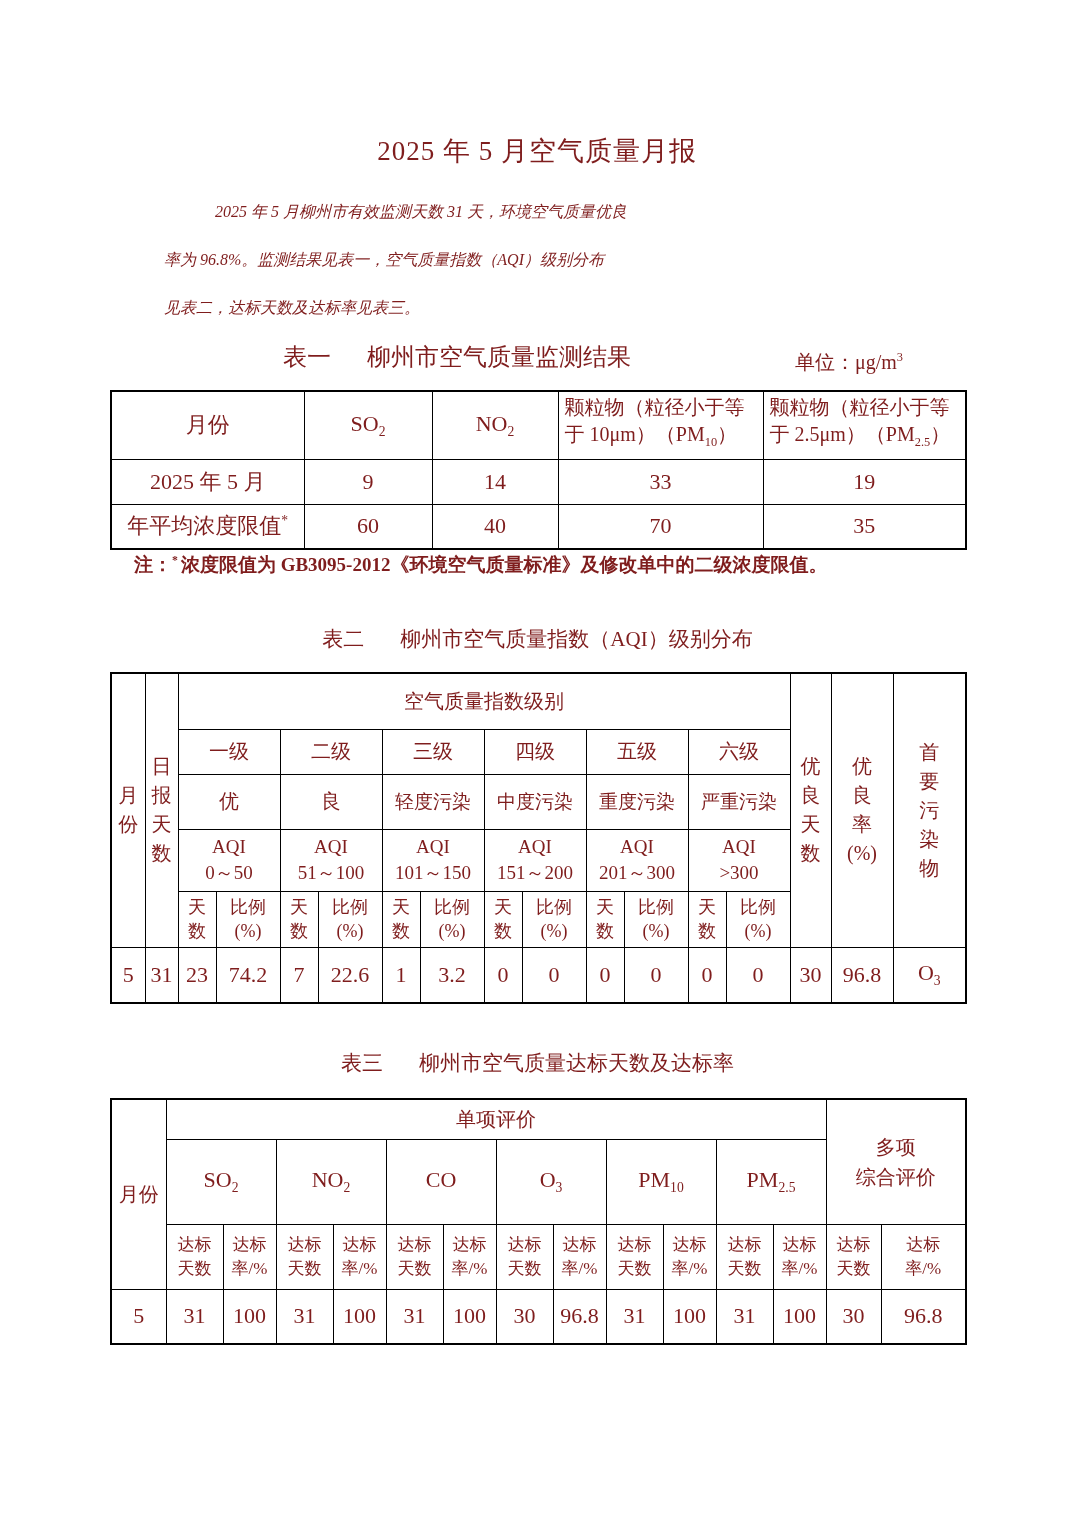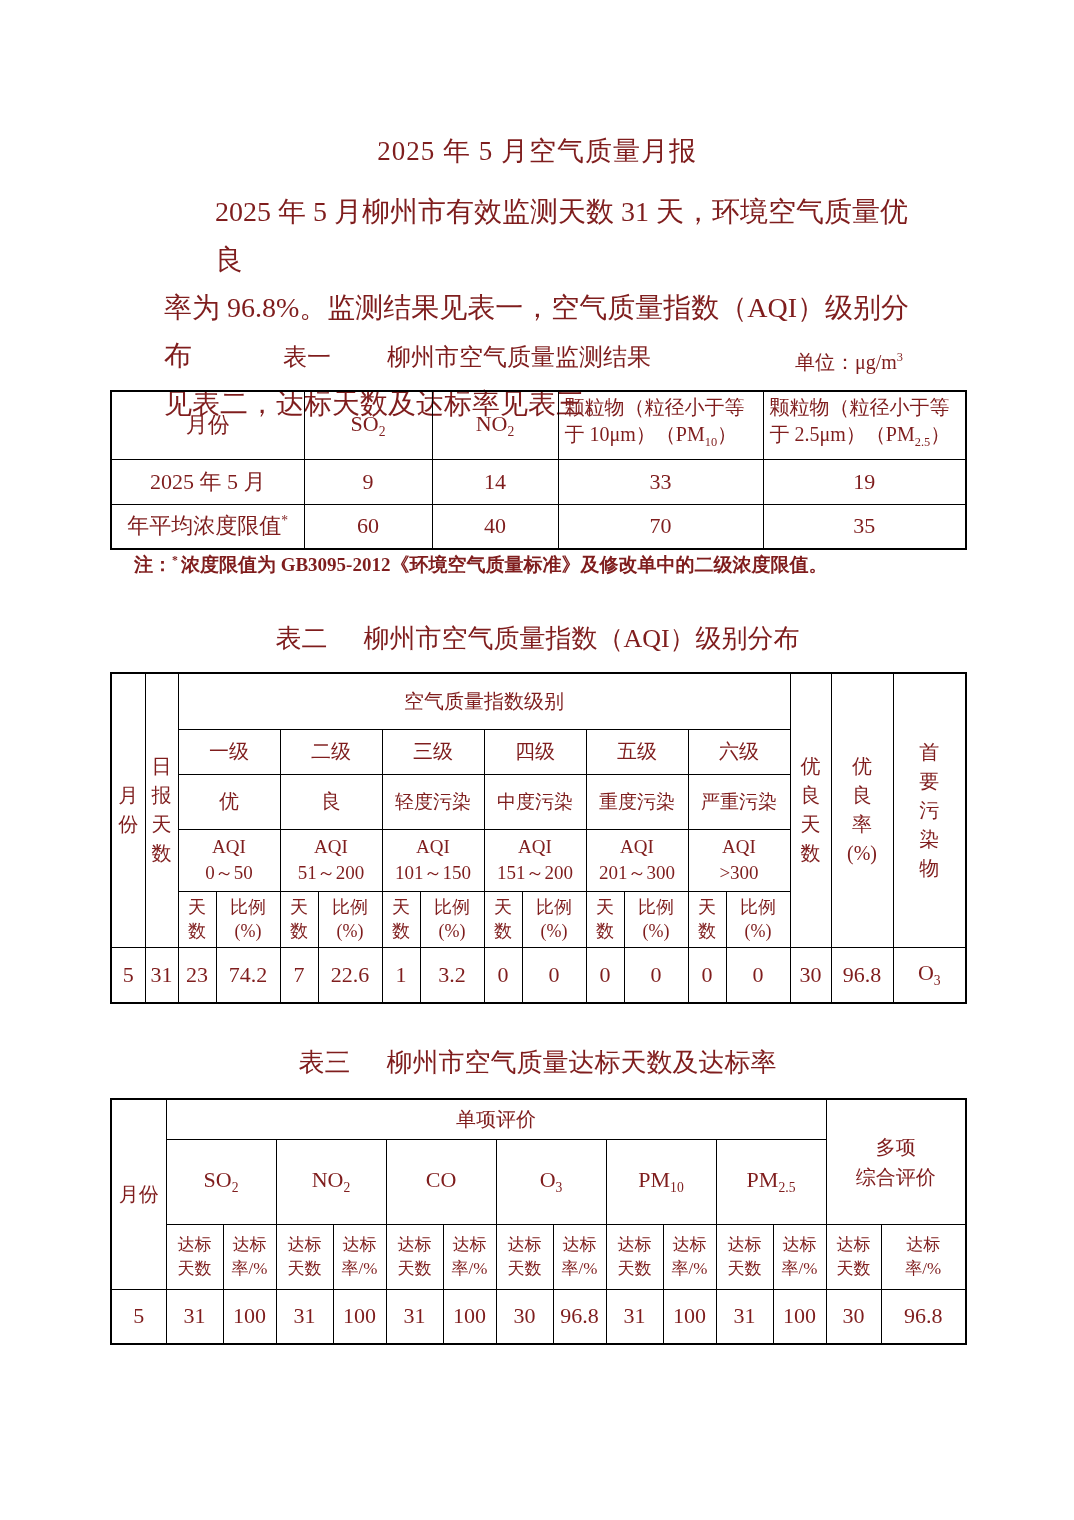--- a/index.html
+++ b/index.html
@@ -14,36 +14,36 @@
   .doc-title {
     position: absolute;
     top: 133px; left: 0; width: 1074px;
     text-align: center;
     font-size: 27px; line-height: 36px;
     letter-spacing: 1px;
   }
   .intro {
     position: absolute;
     top: 188px; left: 164px; width: 760px;
-    font-size: 28px; line-height: 48px;
+    font-size: 16px; line-height: 48px; font-style: italic;
   }
   .intro .line1 { padding-left: 51px; }
   .caption-row1 {
     position: absolute;
     top: 340px; left: 110px; width: 855px; height: 34px;
     font-size: 24px; line-height: 34px;
   }
   .caption-row1 .cap { margin-left: 173px; }
-  .caption-row1 .cap-prefix { margin-right: 56px; }
+  .caption-row1 .cap-prefix { margin-right: 36px; }
   .caption-row1 .unit { position: absolute; left: 685px; top: 0; font-size: 20px; }
   .caption-center {
     position: absolute;
     left: 110px; width: 855px;
     text-align: center;
-    font-size: 26px; line-height: 34px;
+    font-size: 21px; line-height: 34px;
   }
   .caption2 { top: 622px; }
   .caption3 { top: 1046px; }
   .cap-prefix { margin-right: 36px; }
 
   table {
     position: absolute;
     border-collapse: collapse;
     table-layout: fixed;
     border: 2px solid #000;
@@ -214,21 +214,21 @@
       <th colspan="2" class="name-cell">重度污染</th>
       <th colspan="2" class="name-cell">严重污染</th>
     </tr>
     <tr class="rD">
       <th colspan="2" class="aqi">
             <div>AQI</div>
             <div>0～50</div>
           </th>
       <th colspan="2" class="aqi">
             <div>AQI</div>
-            <div>51～200</div>
+            <div>51～100</div>
           </th>
       <th colspan="2" class="aqi">
             <div>AQI</div>
             <div>101～150</div>
           </th>
       <th colspan="2" class="aqi">
             <div>AQI</div>
             <div>151～200</div>
           </th>
       <th colspan="2" class="aqi">

